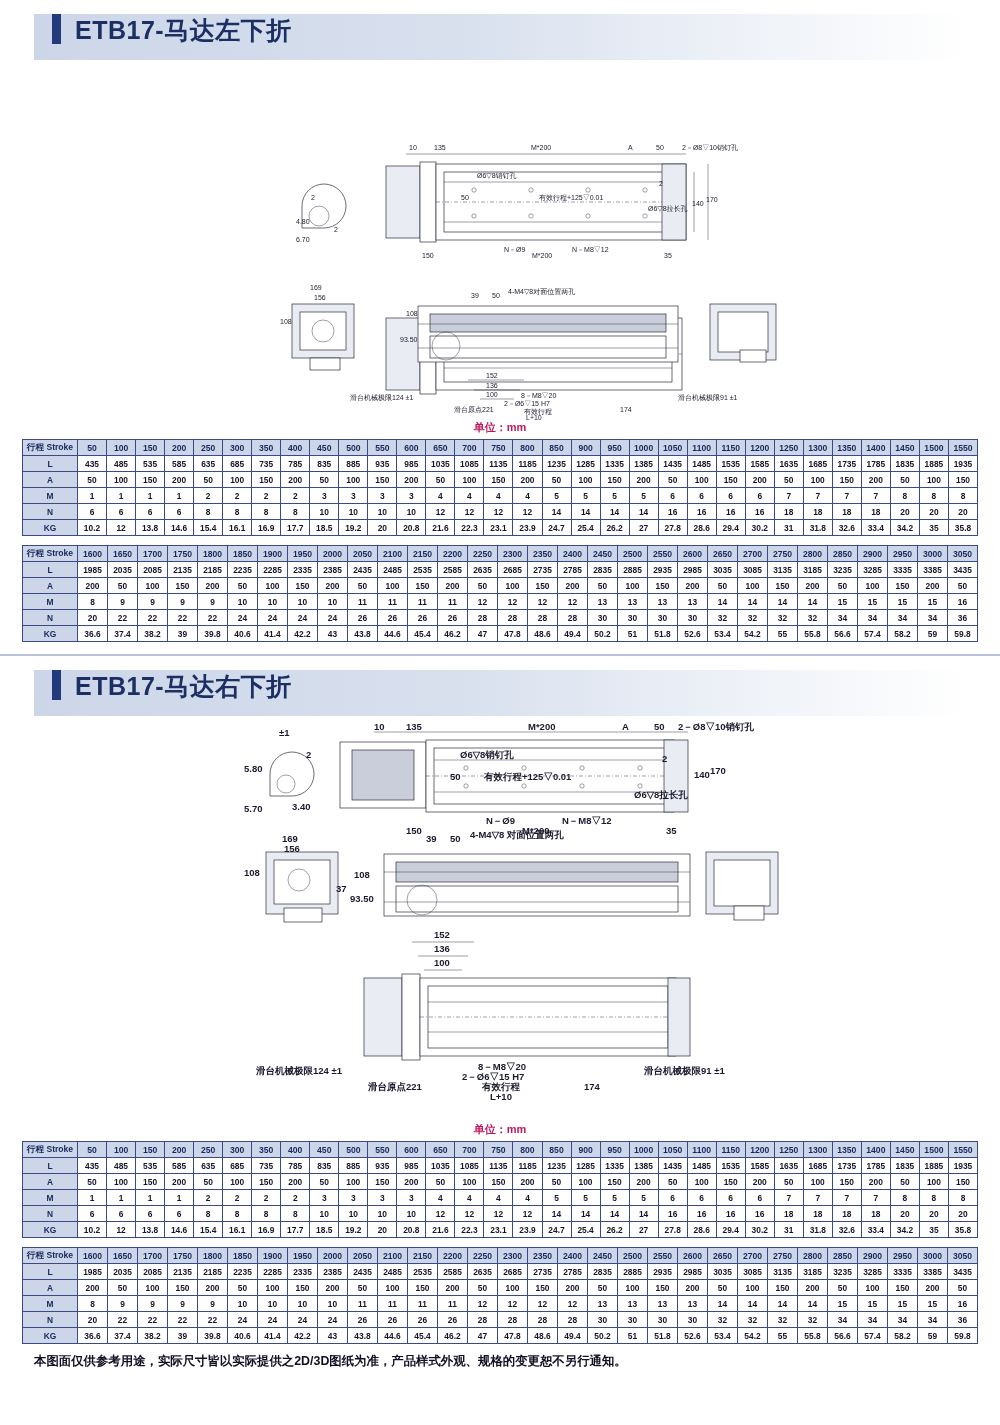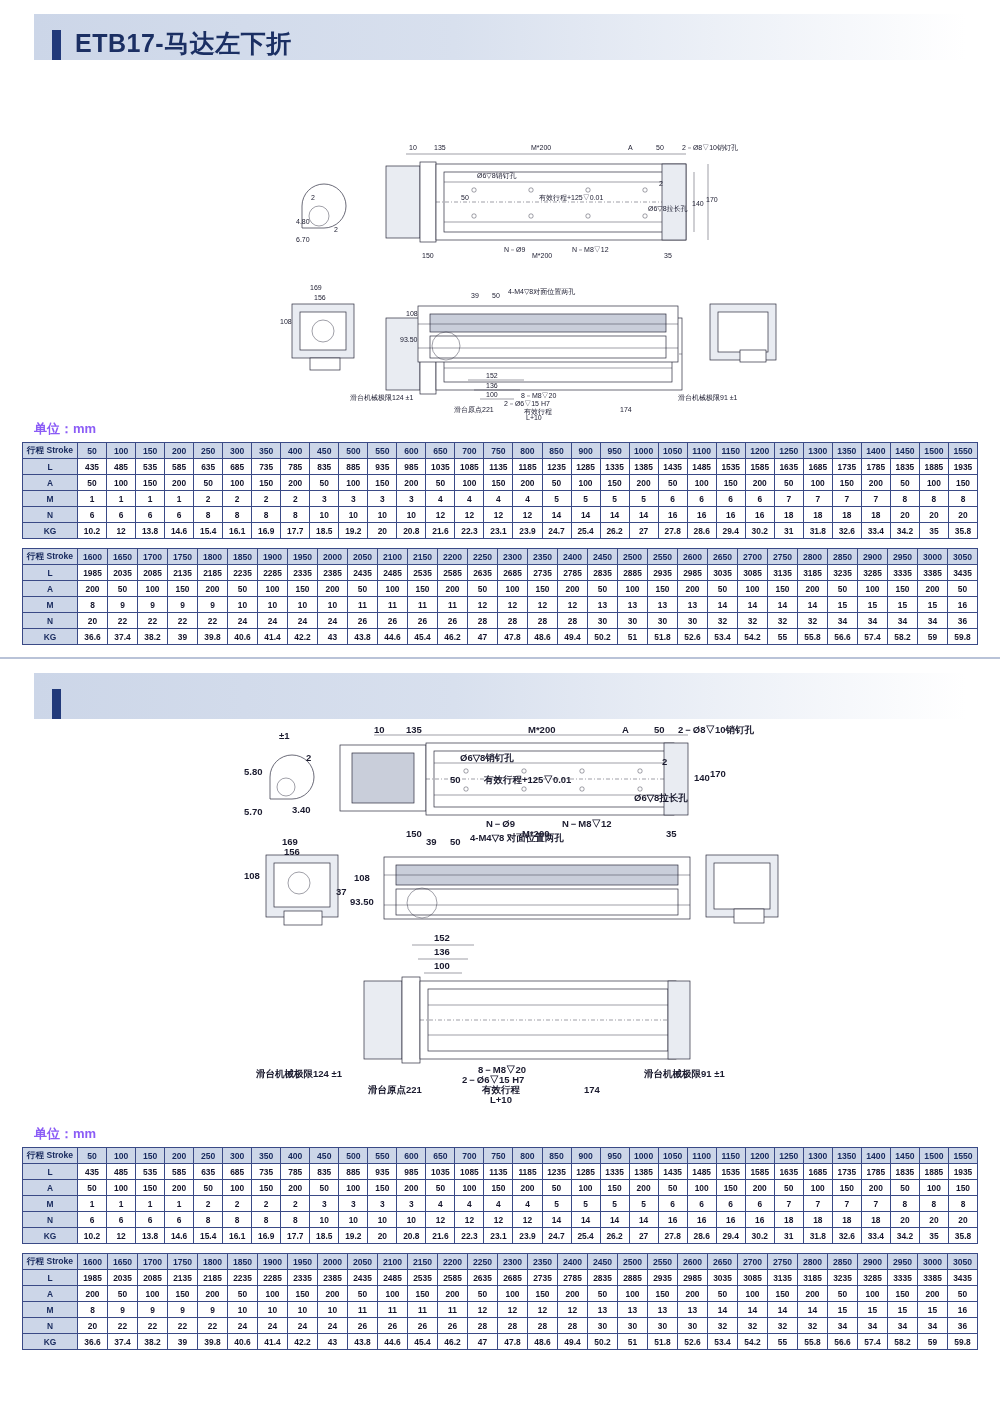--- a/index.html
+++ b/index.html
@@ -11,43 +11,43 @@
     -webkit-font-smoothing:antialiased;
   }
   .page{width:1000px;min-height:1425px;position:relative;padding:0;box-sizing:border-box;}
 
   
   .sec-header{
     margin:14px 34px 0 34px;
     background:linear-gradient(to right,#ccd6e8 0%,#d8e0ee 45%,#ffffff 100%);
     height:46px;
     display:flex;
-    align-items:flex-end;
+    align-items:flex-start;
     position:relative;
   }
   .sec-header .bar{
     width:9px;height:30px;background:#223a7a;margin-left:18px;margin-right:14px;flex:0 0 auto;
   }
   .sec-header .title{
     font-size:25px;font-weight:bold;color:#1b2f63;letter-spacing:.5px;
   }
 
   
   .drawing{
     position:relative;
     margin:6px 34px 0 34px;
     height:352px;
   }
   .drawing svg{display:block;}
   .unit{
-    text-align:left;
-    font-size:13px;
+    text-align:center;
+    font-size:11px;
     font-weight:bold;
     margin:0 34px 4px 34px;
-    color:#8b5cf6;
+    color:#be185d;
   }
 
   
   .tblwrap{margin:0 22px;}
   table.spec{
     border-collapse:collapse;
     width:100%;
     table-layout:fixed;
     margin-bottom:9px;
     font-size:8.4px;
@@ -637,20 +637,21 @@
             <td>59.8</td>
           </tr>
         </tbody>
     </table>
   </div>
 
   <div class="divider"></div>
 
   <div class="sec-header">
     <div class="bar"></div>
+    <div class="title">ETB17-马达右下折</div>
   </div>
 
   <div class="drawing" style="height:400px;">
     <svg width="932" height="400" viewBox="0 0 932 400">
 
       <g>
         <rect class="fillw" x="306" y="20" width="86" height="66"></rect>
         <rect class="filld" x="318" y="28" width="62" height="50"></rect>
         <rect class="fillw" x="392" y="18" width="248" height="72"></rect>
         <rect class="fillw" x="400" y="26" width="232" height="56"></rect>
@@ -1168,13 +1169,14 @@
             <td>56.6</td>
             <td>57.4</td>
             <td>58.2</td>
             <td>59</td>
             <td>59.8</td>
           </tr>
         </tbody>
     </table>
   </div>
 
+  <div class="footer-note">本图面仅供参考用途，实际尺寸皆以实际提供之2D/3D图纸为准，产品样式外观、规格的变更恕不另行通知。</div>
 </div>
 
 </body></html>

